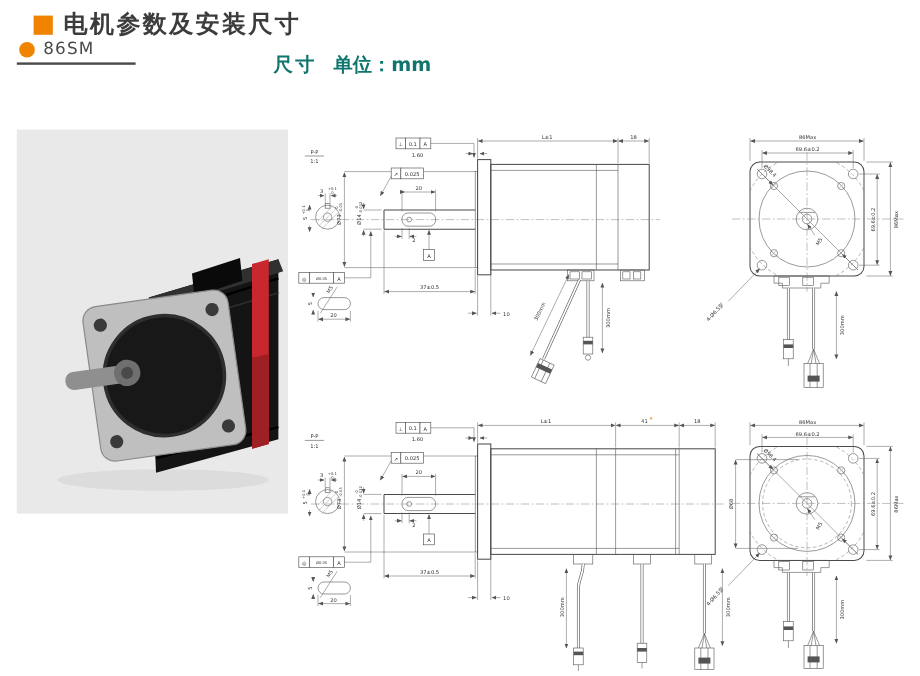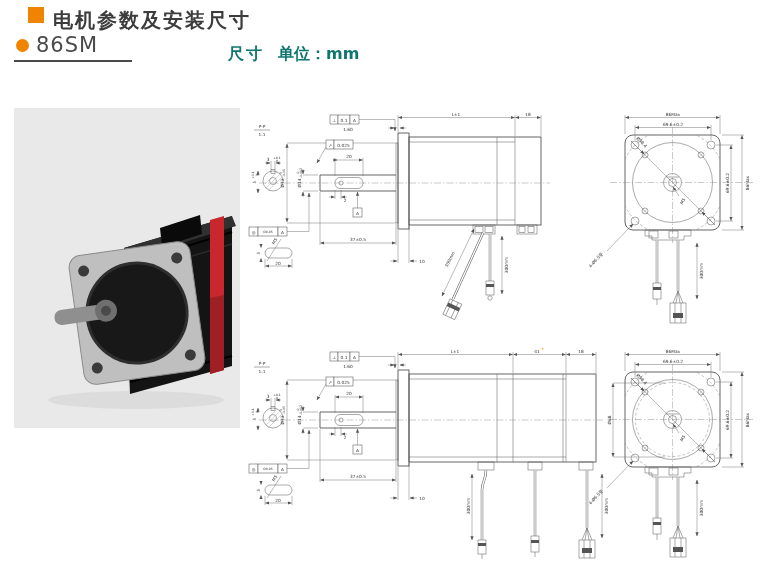--- a/index.html
+++ b/index.html
@@ -1,24 +1,24 @@
 <!DOCTYPE html>
 <html><head>
 <meta charset="utf-8">
 <style>
   html,body{margin:0;padding:0;background:#fff}
   .page{position:relative;width:767px;height:563px;background:#fff;overflow:hidden;
         font-family:"DejaVu Sans","Liberation Sans",sans-serif}
-  .hdr{position:absolute;left:28px;top:7px;display:flex;align-items:flex-start;gap:9px}
+  .hdr{position:absolute;left:28px;top:7px;display:flex;align-items:center;gap:9px}
   .sq{width:16px;height:16px;background:#f08300}
   .title{font-size:20px;font-weight:bold;color:#3c3c3c;letter-spacing:2px;margin:0}
   .series-row{position:absolute;left:14px;top:33px;border-bottom:2px solid #4a4a4a;
               padding:0 34px 3px 2px;display:flex;align-items:center;gap:7px}
   .dot{width:13px;height:13px;border-radius:50%;background:#f08300}
-  .series{font-size:21px;color:#4a4a4a;letter-spacing:1px}
+  .series{font-size:14px;color:#4a4a4a;letter-spacing:1px}
   .size-note{position:absolute;left:228px;top:44px;color:#0f766e;display:flex;align-items:flex-start;gap:14px}
   .size-big{font-size:16px;font-weight:bold;letter-spacing:2px}
   .size-unit{font-size:16px;font-weight:bold}
   .photo{position:absolute;left:14px;top:108px;width:226px;height:320px;background:#e9e9e9}
   svg.dwg{position:absolute;overflow:visible}
   
   .o{stroke:#4a4a4a;stroke-width:.85;fill:none}
   .n{stroke:#555;stroke-width:.5;fill:none}
   .d{stroke:#666;stroke-width:.45;fill:none}
   .c{stroke:#8a8a8a;stroke-width:.45;fill:none;stroke-dasharray:7 2 1.5 2}

